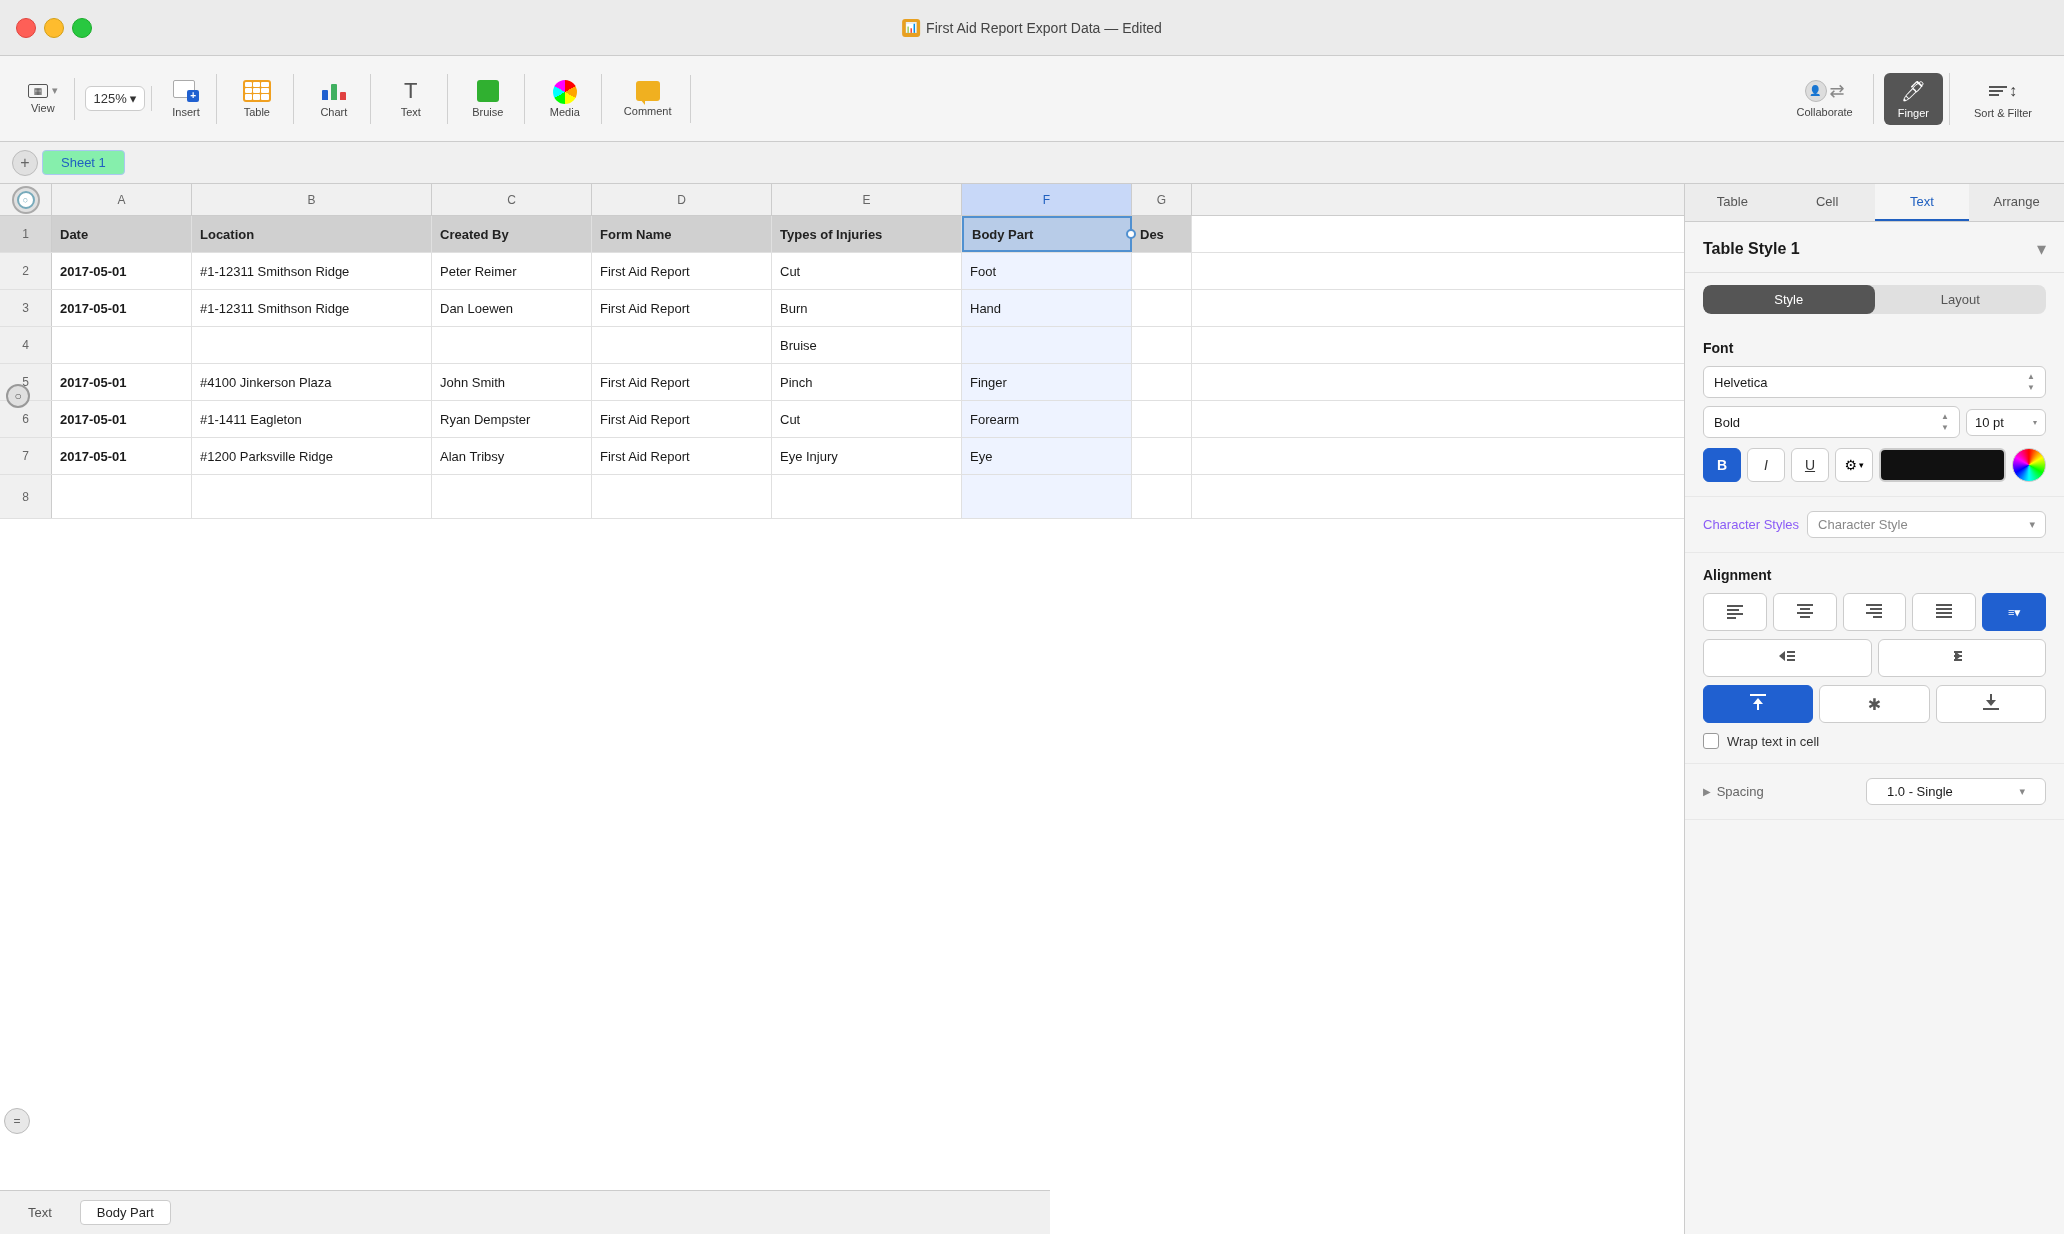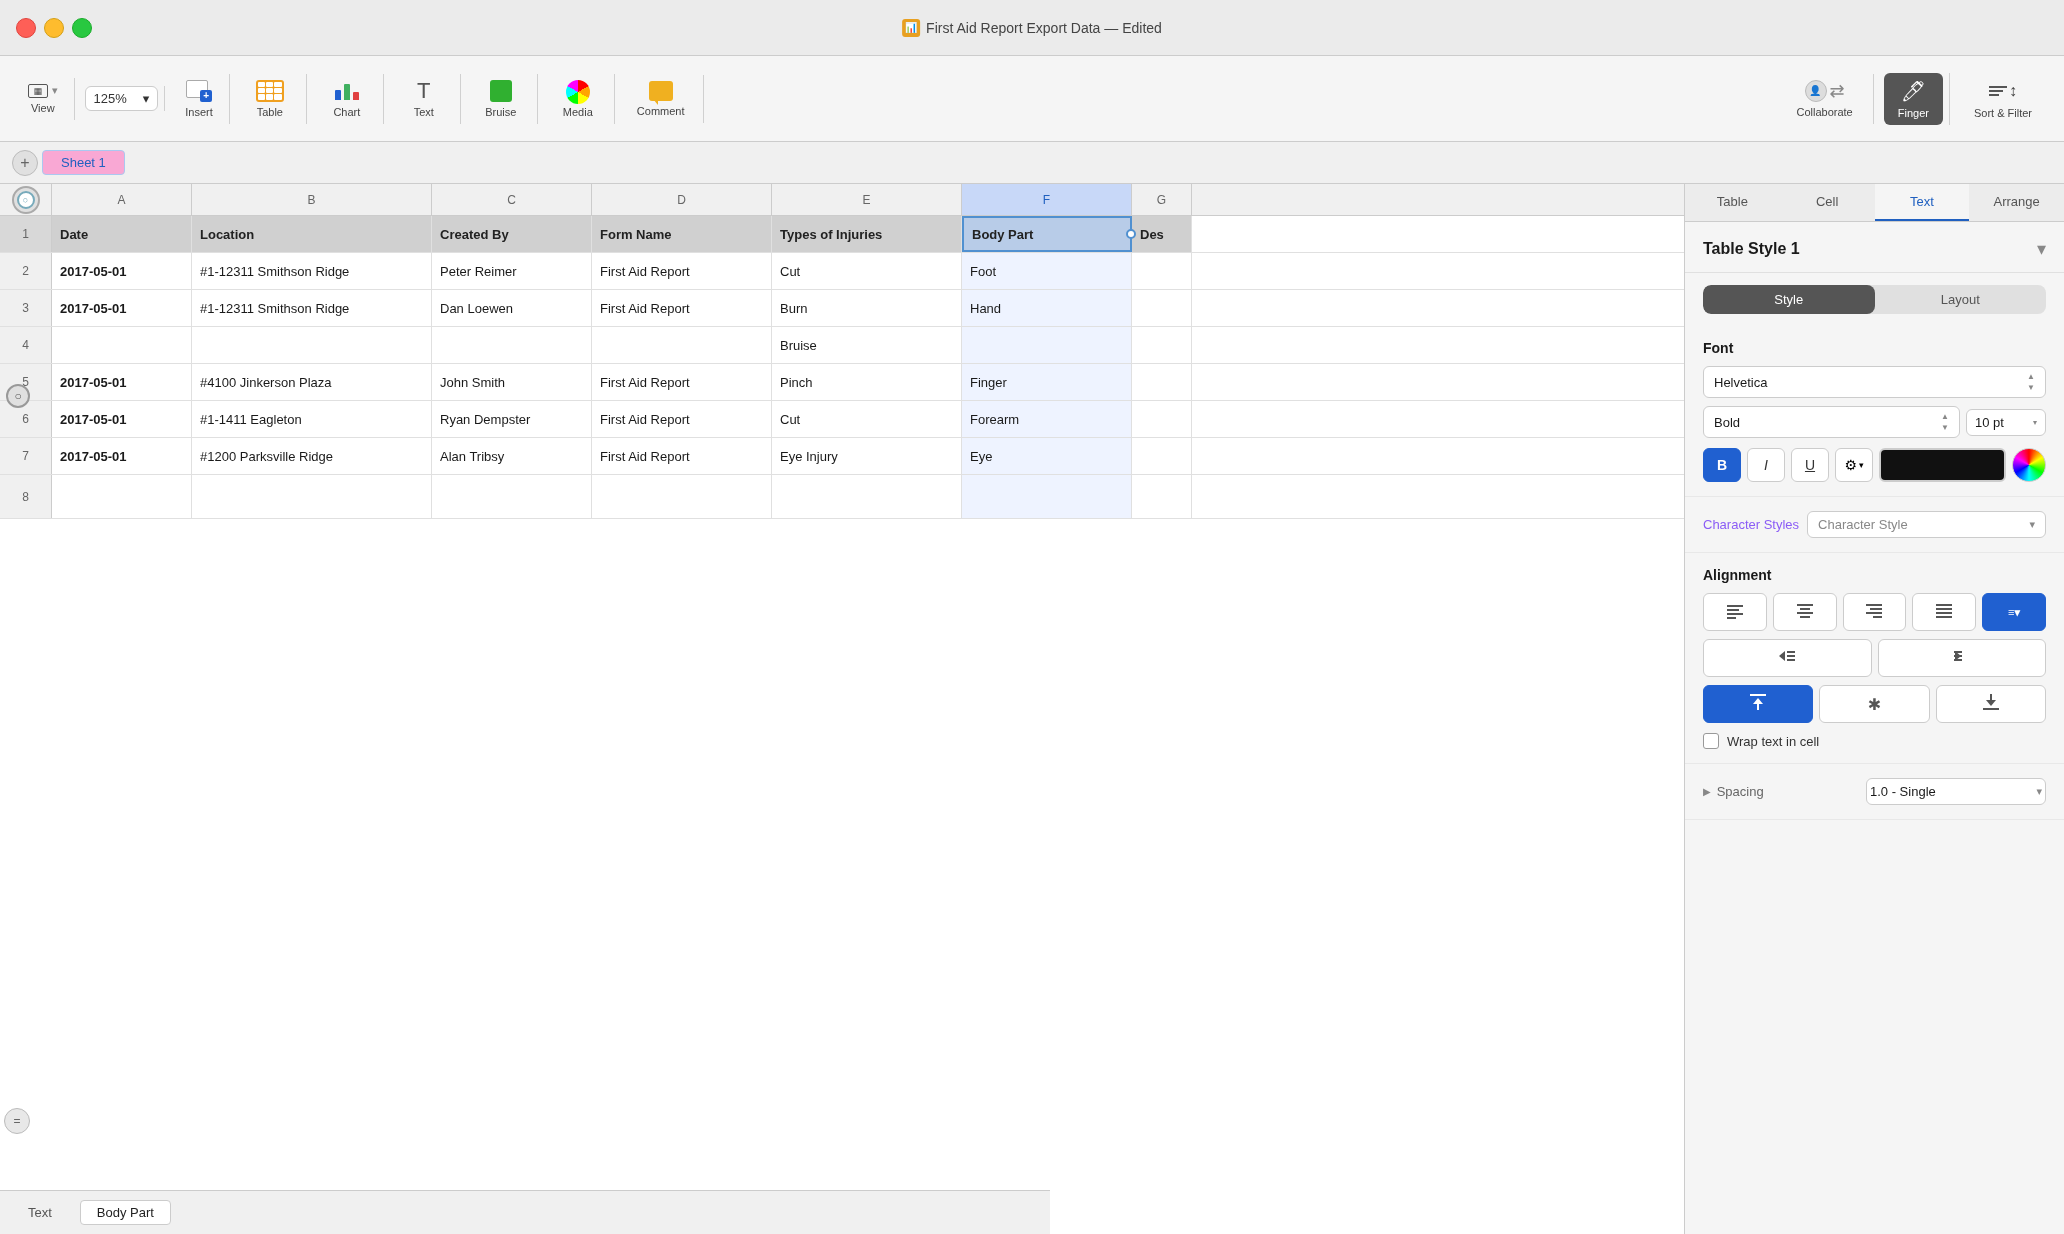--- a/index.html
+++ b/index.html
@@ -56,21 +56,21 @@
       background: transparent;
       border: none;
     }
     .toolbar-btn-label { font-size: 11px; color: #444; }
     .view-btn {
       display: flex; flex-direction: column; align-items: center; gap: 4px;
       padding: 6px 10px; border-radius: 6px; cursor: pointer;
       font-size: 11px; color: #444; background: transparent; border: none;
     }
     .zoom-btn {
-      display: flex; align-items: center; gap: 16px;
+      display: flex; align-items: center; gap: 3px;
       padding: 4px 8px; border-radius: 6px; cursor: pointer;
       font-size: 13px; color: #333; background: white; border: 1px solid #ccc;
     }
     .insert-btn {
       display: flex; flex-direction: column; align-items: center; gap: 4px;
       padding: 6px 10px; border-radius: 6px; cursor: pointer;
       font-size: 11px; color: #444; background: transparent; border: none;
     }
     .format-btn-active {
       display: flex; flex-direction: column; align-items: center; gap: 4px;
@@ -94,21 +94,21 @@
       gap: 4px;
     }
     .add-sheet-btn {
       width: 26px; height: 26px; border-radius: 50%;
       background: #e0e0e0; border: 1px solid #bbb;
       cursor: pointer; display: flex; align-items: center; justify-content: center;
       font-size: 16px; color: #666;
     }
     .sheet-tab {
       padding: 4px 18px; border-radius: 4px; cursor: pointer;
-      font-size: 13px; background: #f9a8d4; color: #2060c0; font-weight: 500;
+      font-size: 13px; background: #86efac; color: #2060c0; font-weight: 500;
       border: 1px solid #aac8f0;
     }
 
     
     .main-layout {
       display: flex;
       height: calc(1234px - 56px - 86px - 42px);
     }
 
     
@@ -317,21 +317,21 @@
       width: 16px; height: 16px; border: 1px solid #999;
       border-radius: 3px; background: white; cursor: pointer;
     }
     .wrap-label { font-size: 13px; color: #333; }
 
     
     .spacing-section { padding: 14px 18px; border-bottom: 1px solid #e8e8e8; }
     .spacing-row { display: flex; align-items: center; justify-content: space-between; }
     .spacing-label { font-size: 13px; color: #666; display: flex; align-items: center; gap: 6px; cursor: pointer; }
     .spacing-select {
-      width: 180px; padding: 5px 3px;
+      width: 180px; padding: 5px 20px;
       background: white; border: 1px solid #ccc; border-radius: 6px;
       font-size: 13px; display: flex; align-items: center; justify-content: space-between;
       cursor: pointer;
     }
 
     
     .bottom-bar {
       position: absolute;
       bottom: 0;
       left: 0;

